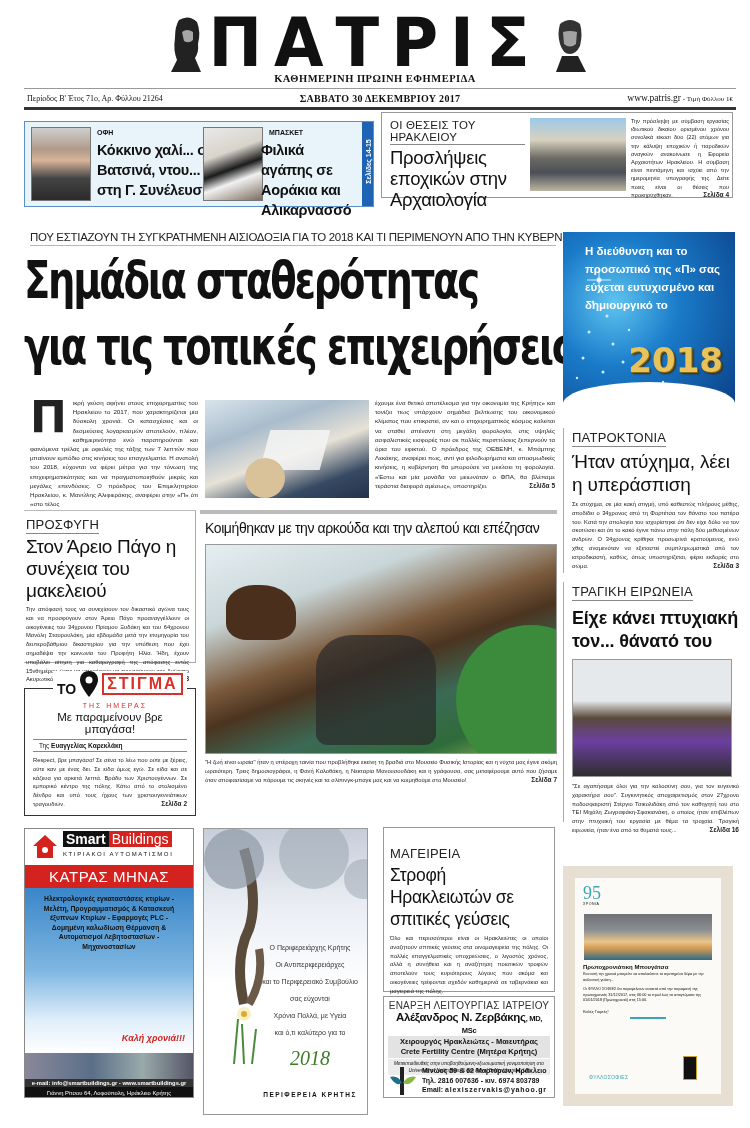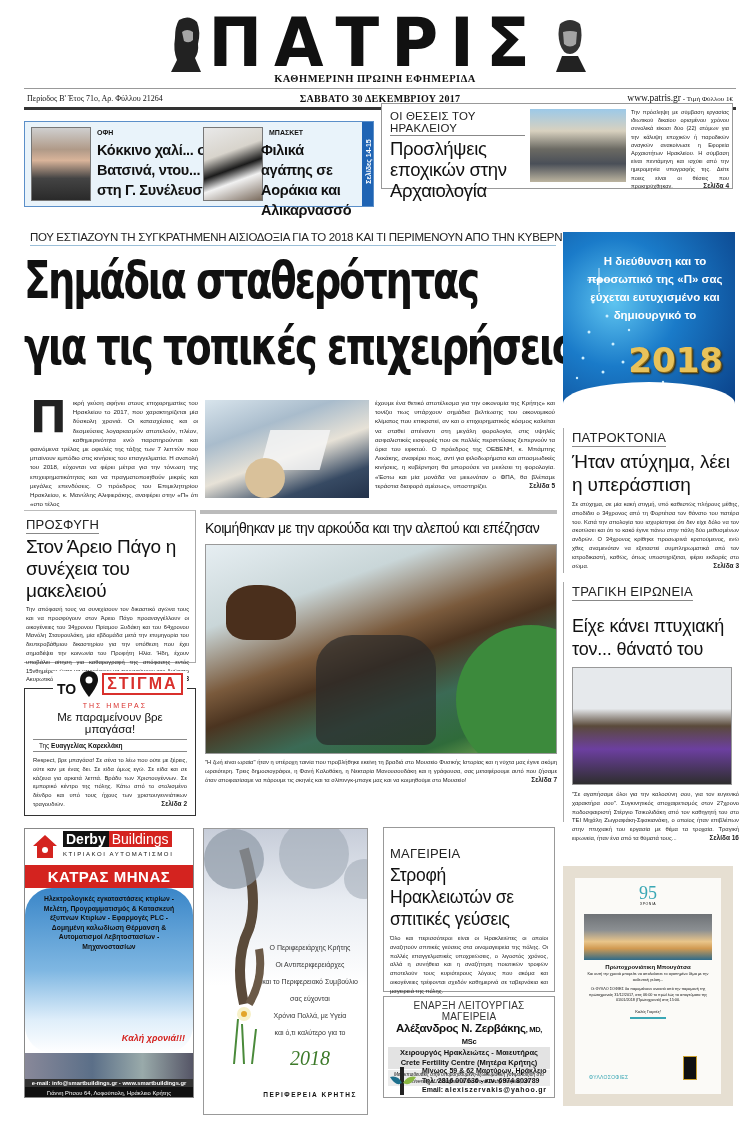--- a/index.html
+++ b/index.html
@@ -25,33 +25,33 @@
 
   
   #sports { left: 24px; top: 121px; width: 350px; height: 86px; border: 1px solid #5b8fc9; background: #e9f3fa; }
   .sp-img { position: absolute; top: 5px; width: 60px; height: 74px; border: 1px solid #777; }
   .sp-kick { position: absolute; font-size: 7px; font-weight: bold; }
   .sp-head { position: absolute; font-family: "Liberation Sans", sans-serif; font-weight: bold; font-size: 14.5px; line-height: 20px; letter-spacing: -0.3px; }
   #sports-tab { position: absolute; right: 0; top: 0; width: 11px; height: 84px; background: #1f64b4; color: #fff; }
   #sports-tab span { position: absolute; left: -22px; top: 36px; width: 56px; transform: rotate(-90deg); font-size: 7px; font-weight: bold; text-align: center; }
 
   
-  #arch { left: 381px; top: 103px; width: 352px; height: 86px; border: 1px solid #999; background: #fff; }
+  #arch { left: 381px; top: 112px; width: 352px; height: 86px; border: 1px solid #999; background: #fff; }
   #arch-img { position: absolute; left: 148px; top: 5px; width: 96px; height: 73px; background: linear-gradient(180deg,#9cc9e8 0%,#d8d1bf 30%,#6b6a63 55%,#4a4f58 75%,#bdb5a0 100%); }
 
   
   #main-kicker { left: 30px; top: 231px; width: 526px; font-size: 11.5px; letter-spacing: -0.3px; white-space: nowrap; color: #222; border-bottom: 1px solid #9bbfd8; padding-bottom: 2px; }
   .hl { left: 24px; width: 540px; font-family: "DejaVu Sans", sans-serif; font-weight: bold; font-size: 52px; letter-spacing: -3px; white-space: nowrap; color: #111; transform: scaleX(0.74); transform-origin: left top; line-height: 60px; }
   #lead-text1 { left: 30px; top: 398px; width: 168px; }
   #lead-img { left: 205px; top: 400px; width: 164px; height: 98px; background: linear-gradient(160deg,#d8e4ec 0%,#a9bccc 30%,#e7e2d7 55%,#374a63 80%,#23324a 100%); }
   #lead-text2 { left: 375px; top: 398px; width: 180px; }
 
   
   #xmas { left: 563px; top: 232px; width: 172px; height: 176px; background: radial-gradient(circle at 30% 40%, #5ec4f0 0%, #1a7bc9 40%, #0a3f86 100%); overflow: hidden; }
-  #xmas-text { position: absolute; right: 10px; top: 20px; width: 140px; text-align: center; color: #fff; font-size: 11.5px; line-height: 18px; font-weight: bold; }
+  #xmas-text { position: absolute; right: 10px; top: 10px; width: 140px; text-align: left; color: #fff; font-size: 11.5px; line-height: 18px; font-weight: bold; }
   #xmas-year { position: absolute; right: 12px; top: 108px; font-size: 34px; font-weight: bold; color: #e8c25a; text-shadow: 1px 1px 0 #8a6a18, 2px 2px 2px #3a2a08; font-family: "DejaVu Sans", sans-serif; }
   #xmas-snow { position: absolute; left: 0; bottom: 0; width: 172px; height: 26px; background: #fff; border-radius: 60% 60% 0 0 / 100% 100% 0 0; }
 
   
   .rcol { left: 563px; width: 176px; border-left: 1px solid #aaa; padding-left: 8px; }
 
   
   #refuge { left: 24px; top: 510px; width: 172px; height: 153px; border: 1px solid #aaa; border-left: none; border-top: 1px solid #bbb; padding: 4px 6px 0 2px; }
   #stigma { left: 24px; top: 688px; width: 172px; height: 128px; border: 1px solid #333; padding: 0 8px; }
   #stigma-logo { position: absolute; left: 28px; top: -18px; background: #fff; padding: 0 4px; height: 30px; display: flex; align-items: flex-start; gap: 4px; }
@@ -157,21 +157,21 @@
 <div class="abs rcol" style="top:428px; height:145px;">
   <div class="kicker">ΠΑΤΡΟΚΤΟΝΙΑ</div>
   <div style="font-size:19px; line-height:23px; margin:3px 0 4px; letter-spacing:-0.2px;">Ήταν ατύχημα, λέει η υπεράσπιση</div>
   <div class="txt" style="font-size:5.8px; line-height:8.8px;">
     <span>Σε ατύχημα, σε μία κακή στιγμή, υπό καθεστώς πλήρους μέθης, αποδίδει ο 34χρονος από τη Φορτέτσα τον θάνατο του πατέρα του. Κατά την απολογία του ισχυρίστηκε ότι δεν είχε δόλο να τον σκοτώσει και ότι το κακό έγινε πάνω στην πάλη δύο μεθυσμένων ανδρών. Ο 34χρονος κρίθηκε προσωρινά κρατούμενος, ενώ χθες αναμενόταν να εξεταστεί συμπληρωματικά από τον ιατροδικαστή, καθώς, όπως υποστηρίζεται, φέρει εκδορές στο σώμα.</span> <span class="pg">Σελίδα 3</span>
   </div>
 </div>
 
 <div class="abs rcol" style="top:582px; height:240px;">
   <div class="kicker">ΤΡΑΓΙΚΗ ΕΙΡΩΝΕΙΑ</div>
-  <div style="font-size:18px; line-height:23px; margin:14px 0 6px; letter-spacing:-0.2px;">Είχε κάνει πτυχιακή τον... θάνατό του</div>
+  <div style="font-size:18px; line-height:23px; margin:6px 0 6px; letter-spacing:-0.2px;font-weight:bold;">Είχε κάνει πτυχιακή τον... θάνατό του</div>
   <div style="width:160px; height:118px; border:1px solid #999; background:linear-gradient(180deg,#e6e9ec 0%,#e6e9ec 35%,#5a4a3a 50%,#6c3fa0 70%,#2e2e2e 100%); margin-bottom:5px;"></div>
   <div class="txt" style="font-size:5.8px; line-height:8.8px;">
     <span>"Σε αγαπήσαμε όλοι για την καλοσύνη σου, για τον ευγενικό χαρακτήρα σου". Συγκινητικός αποχαιρετισμός στον 27χρονο ποδοσφαιριστή Στέργιο Τσικολιδάκη από τον καθηγητή του στο ΤΕΙ Μιχάλη Ζωγραφάκη-Σφακιανάκη, ο οποίος ήταν επιβλέπων στην πτυχιακή του εργασία με θέμα τα τροχαία. Τραγική ειρωνεία, ήταν ένα από τα θύματά τους...</span> <span class="pg">Σελίδα 16</span>
   </div>
 </div>
 
 <div class="abs" id="refuge">
   <div class="kicker">ΠΡΟΣΦΥΓΗ</div>
   <div style="font-size:19px; line-height:22px; margin:2px 0 3px; letter-spacing:-0.3px;">Στον Άρειο Πάγο η συνέχεια του μακελειού</div>
   <div class="txt" style="font-size:5.8px; line-height:8.8px;">
@@ -208,25 +208,25 @@
 <div class="abs txt" id="bear-text" style="font-size:5.8px; line-height:8.8px;">
   <span>"Η ζωή είναι ωραία" ήταν η υπέροχη ταινία που προβλήθηκε εκείνη τη βραδιά στο Μουσείο Φυσικής Ιστορίας και η νύχτα μας έγινε ακόμη ωραιότερη. Τρεις δημοσιογράφοι, η Φανή Καλοθάκη, η Νεκταρία Μανουσουδάκη και η γράφουσα, σας μεταφέρουμε αυτό που ζήσαμε όταν αποφασίσαμε να πάρουμε τις σκηνές και τα σλίπινγκ-μπαγκ μας και να κοιμηθούμε στο Μουσείο!</span> <span class="pg">Σελίδα 7</span>
 </div>
 
 <div class="abs" id="smart">
   <div style="height:36px; background:#fff; position:relative;">
     <svg style="position:absolute; left:6px; top:3px;" width="28" height="28" viewBox="0 0 28 28">
         <path d="M2 14 L14 3 L26 14 L22 14 L22 26 L6 26 L6 14Z" fill="#d4231f"></path>
         <circle cx="14" cy="18" r="3" fill="#fff"></circle>
       </svg>
-    <div style="position:absolute; left:38px; top:2px; font-size:14px; font-weight:bold;"><span style="background:#111; color:#fff; padding:0 3px;">Derby</span><span style="background:#d4231f; color:#fff; padding:0 3px; font-weight:normal;">Buildings</span></div>
+    <div style="position:absolute; left:38px; top:2px; font-size:14px; font-weight:bold;"><span style="background:#111; color:#fff; padding:0 3px;">Smart</span><span style="background:#d4231f; color:#fff; padding:0 3px; font-weight:normal;">Buildings</span></div>
     <div style="position:absolute; left:38px; top:22px; font-size:6px; letter-spacing:1.6px;">ΚΤΙΡΙΑΚΟΙ ΑΥΤΟΜΑΤΙΣΜΟΙ</div>
   </div>
-  <div style="background:#d4231f; color:#fff; text-align:center; font-weight:bold; font-size:15px; padding:3px 0; letter-spacing:0.5px;">ΚΑΤΡΑΣ ΜΗΝΑΣ</div>
-  <div style="height:165px; background:linear-gradient(180deg,#3a86c8 0%,#7fb7e2 50%,#dfeefa 80%,#fff 100%); padding:6px 18px; position:relative;border-radius:27px;">
+  <div style="background:#d4231f; color:#fff; text-align:center; font-weight:normal; font-size:15px; padding:3px 0; letter-spacing:0.5px;">ΚΑΤΡΑΣ ΜΗΝΑΣ</div>
+  <div style="height:165px; background:linear-gradient(180deg,#3a86c8 0%,#7fb7e2 50%,#dfeefa 80%,#fff 100%); padding:6px 18px; position:relative;">
     <div style="font-size:6.8px; font-weight:bold; line-height:9.5px; color:#111; text-align:center;">Ηλεκτρολογικές εγκαταστάσεις κτιρίων - Μελέτη, Προγραμματισμός &amp; Κατασκευή έξυπνων Κτιρίων - Εφαρμογές PLC - Δομημένη καλωδίωση Θέρμανση &amp; Αυτοματισμοί Λεβητοστασίων - Μηχανοστασίων</div>
     <div style="position:absolute; right:8px; bottom:10px; color:#d4231f; font-style:italic; font-weight:bold; font-size:9px;">Καλή χρονιά!!!</div>
   </div>
   <div style="height:26px; background:linear-gradient(90deg,#889 0%,#5b6f88 40%,#9aa 70%,#556 100%);"></div>
   <div style="background:#333; color:#fff; font-size:5.8px; font-weight:bold; text-align:center; padding:1px 0;">e-mail: info@smartbuildings.gr - www.smartbuildings.gr</div>
   <div style="background:#111; color:#fff; font-size:5.8px; text-align:center; padding:2px 0; line-height:8px;">
     <div>Γιάννη Ρίτσου 64, Λοφούπολη, Ηράκλειο Κρήτης</div>
     <div>τηλ./fax.: 2810 317513, κιν.: 6932 325303</div>
   </div>
 </div>
@@ -256,41 +256,41 @@
 
 <div class="abs" id="cook">
   <div class="kicker" style="border:none;">ΜΑΓΕΙΡΕΙΑ</div>
   <div style="font-size:17.5px; line-height:22px; margin:2px 0 4px; letter-spacing:-0.3px;">Στροφή Ηρακλειωτών σε σπιτικές γεύσεις</div>
   <div class="txt" style="font-size:5.8px; line-height:8.8px;">
     <span>Όλο και περισσότεροι είναι οι Ηρακλειώτες οι οποίοι αναζητούν σπιτικές γεύσεις στα οινομαγειρεία της πόλης. Οι πολλές επαγγελματικές υποχρεώσεις, ο λιγοστός χρόνος, αλλά η συνήθεια και η αναζήτηση ποιοτικών τροφών αποτελούν τους κυριότερους λόγους που ακόμα και οικογένειες τρέφονται σχεδόν καθημερινά σε ταβερνάκια και μαγειρειά της πόλης.</span><br><span class="pg">Σελίδα 9</span>
   </div>
 </div>
 
 <div class="abs" id="doctor">
-  <div style="text-align:center; font-size:10px; color:#333; letter-spacing:0.2px;">ΕΝΑΡΞΗ ΛΕΙΤΟΥΡΓΙΑΣ ΜΑΓΕΙΡΕΙΑ</div>
+  <div style="text-align:center; font-size:10px; color:#333; letter-spacing:0.2px;">ΕΝΑΡΞΗ ΛΕΙΤΟΥΡΓΙΑΣ ΙΑΤΡΕΙΟΥ</div>
   <div style="text-align:center; font-size:11.5px; font-weight:bold; letter-spacing:-0.3px;"><span>Αλέξανδρος Ν. Ζερβάκης</span><small style="font-size:7.5px;">, MD, MSc</small></div>
   <div style="background:#e3e3e3; text-align:center; font-size:7.5px; font-weight:bold; line-height:10px; padding:1px 0; margin-top:1px;">
     <div>Χειρουργός Ηρακλειώτες - Μαιευτήρας</div>
     <div>Crete Fertility Centre (Μητέρα Κρήτης)</div>
   </div>
   <div style="background:#ececec; text-align:center; font-size:4.8px; font-style:italic; line-height:7px; padding:1px 0; margin-top:1px;">Μετεκπαιδευθείς στην υποβοηθούμενη-εξωσωματική γονιμοποίηση στο University of Nottingham &amp; στο Royal Derby Hospital, UK</div>
   <svg style="position:absolute; left:6px; top:70px;" width="26" height="28" viewBox="0 0 26 28">
       <path d="M10 0 L14 0 L14 28 L10 28Z" fill="#222"></path>
       <path d="M0 10 Q8 8 12 16 Q6 20 0 10Z" fill="#1d6f8c"></path>
       <path d="M26 10 Q18 8 13 16 Q20 20 26 10Z" fill="#8ab842"></path>
     </svg>
   <div style="position:absolute; left:38px; top:69px; font-size:7px; line-height:9.5px; font-weight:bold;">
     <div>Μίνωος 59 &amp; 62 Μαρτύρων, Ηράκλειο</div>
     <div>Τηλ. 2816 007636 - κιν. 6974 803789</div>
     <div><span>Email:</span> <span style="letter-spacing:0.8px;">alexiszervakis@yahoo.gr</span></div>
   </div>
 </div>
 
 <div class="abs" id="bougatsa">
-  <div style="width:146px; height:216px; background:#fbfaf7; position:relative; padding:6px 8px; text-align:center;">
+  <div style="width:146px; height:216px; background:#fbfaf7; position:relative; padding:6px 8px; ">
     <div style="font-size:18px; color:#3aa7b5; font-family:'Liberation Serif',serif; line-height:18px;">95</div>
     <div style="font-size:3.5px; letter-spacing:0.5px;">ΧΡΟΝΙΑ</div>
     <div style="width:128px; height:46px; margin:8px auto 4px; background:linear-gradient(180deg,#6e7276 0%,#8b8f92 35%,#e9c58a 60%,#d19a52 75%,#2f6b8a 100%);"></div>
     <div style="font-size:6px; font-weight:bold;">Πρωτοχρονιάτικη Μπουγάτσα</div>
     <div style="font-size:3.8px; line-height:5.5px; margin-top:2px;">Και αυτή την χρονιά μπορείτε να απολαύσετε το αγαπημένο θέμα με την αυθεντική γεύση...</div>
     <div style="font-size:3.8px; line-height:5.5px; margin-top:4px;">Οι ΦΥΛΛΟ ΣΟΦΙΕΣ θα παραμείνουν ανοικτά από την παραμονή της πρωτοχρονιάς 31/12/2017, στις 06:00 το πρωί έως τα απογεύματα της 01/01/2018 (Πρωτοχρονιά) στις 15:00.</div>
     <div style="font-size:4px; margin-top:5px;">Καλές Γιορτές!</div>
     <div style="width:36px; height:2px; background:#3aa7b5; margin:3px auto;"></div>
     <div style="position:absolute; left:14px; bottom:14px; font-size:5px; color:#3aa7b5; letter-spacing:0.3px;">ΦΥΛΛΟΣΟΦΙΕΣ</div>
     <div style="position:absolute; right:24px; bottom:14px; width:14px; height:24px; background:#111; border:1px solid #c9a030;"></div>

